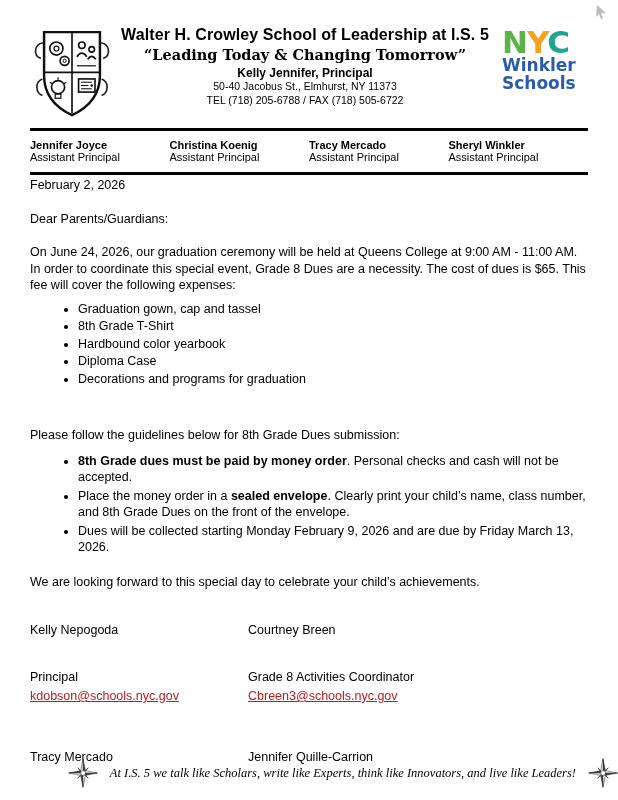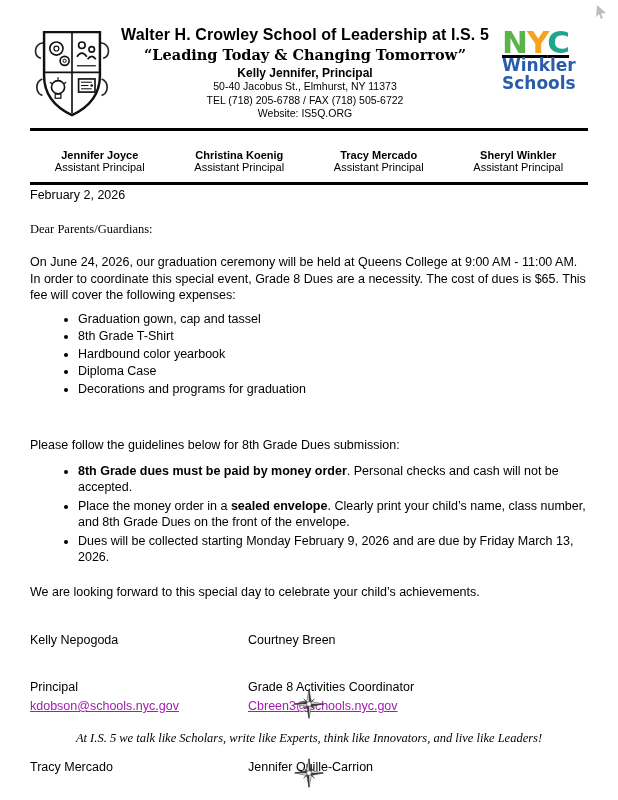--- a/index.html
+++ b/index.html
@@ -12,59 +12,59 @@
 
   
   .header { display:flex; align-items:flex-start; }
   .crest { flex:0 0 84px; width:84px; padding-top:4px; }
   .header-center { flex:1; text-align:center; padding-top:2px; }
   .school-name { font-size:16px; font-weight:bold; letter-spacing:0.1px; }
   .motto { font-family:"DejaVu Serif", serif; font-weight:bold; font-size:14.5px; margin-top:2px; }
   .principal-line { font-size:12px; font-weight:bold; margin-top:3px; }
   .addr { font-size:10.5px; line-height:1.3; }
   .nyc-logo { flex:0 0 92px; width:92px; padding-top:4px; padding-left:6px; }
-  .nyc-letters { font-size:31px; font-weight:bold; line-height:0.95; letter-spacing:-1px; font-family:"DejaVu Sans", sans-serif;text-decoration:underline; }
+  .nyc-letters { font-size:31px; font-weight:bold; line-height:0.95; letter-spacing:-1px; font-family:"DejaVu Sans", sans-serif; }
   .nyc-n { color:#5cb448; }
   .nyc-y { color:#f5a21f; }
   .nyc-c { color:#1fa58c; }
   .nyc-word { color:#2a5cab; font-size:17px; font-weight:bold; line-height:1.05; font-family:"DejaVu Sans", sans-serif; }
   .rule { border-top:3px solid #000; margin-top:4px; }
-  .staff-row { display:flex; text-align:center; padding:18px 0 5px 0; }
+  .staff-row { display:flex; padding:8px 0 5px 0; }
   .staff { flex:1; }
   .staff-name { font-size:11px; font-weight:bold; }
   .staff-title { font-size:11px; }
 
   
   .letter { font-size:12.5px; line-height:1.32; }
   .date-line { margin-top:2px; }
-  .salutation { margin-top:17px;font-family:Liberation Serif, serif; }
+  .salutation { margin-top:17px; }
   .intro { margin-top:17px; }
   ul.blist { margin:7px 0 0 0; padding-left:48px; }
   ul.blist li { margin-bottom:1px; }
   .guidelines-intro { margin-top:40px; }
   ul.glist { margin:9px 0 0 0; padding-left:48px; }
   ul.glist li { margin-bottom:2px; }
   .closing { margin-top:18px; }
   b.seg { font-weight:bold; }
 
   
   .sig-grid {
     display:grid; grid-template-columns:218px 1fr;
     row-gap:44px; margin-top:32px; font-size:12.5px;
   }
   .sig-title { margin-top:30px; }
   .sig-email {
-    display:inline-block; margin-top:3px; color:#a21caf;
+    display:inline-block; margin-top:3px; color:#b91c1c;
     text-decoration:underline; cursor:pointer;
   }
 
   
   .footer {
     position:absolute; left:0; right:0; bottom:12px;
-    display:flex; align-items:center; justify-content:flex-end; gap:12px;flex-direction:column;
+    display:flex; align-items:center; justify-content:flex-end; gap:12px;
   }
   .tagline {
     font-family:"Liberation Serif", serif; font-style:italic; font-size:12.5px;
   }
   .compass { width:30px; height:30px; }
 
   .cursor-artifact { position:absolute; top:4px; right:8px; width:16px; height:16px; }
 </style>
 </head>
 <body>
@@ -109,21 +109,20 @@
         <circle cx="74" cy="70" r="1.6" fill="#111"></circle>
       </svg>
     </div>
 
     <div class="header-center">
       <div class="school-name">Walter H. Crowley School of Leadership at I.S. 5</div>
       <div class="motto">“Leading Today &amp; Changing Tomorrow”</div>
       <div class="principal-line">Kelly Jennifer, Principal</div>
       <div class="addr">50-40 Jacobus St., Elmhurst, NY 11373</div>
       <div class="addr">TEL (718) 205-6788 / FAX (718) 505-6722</div>
-      <div class="addr">Website:  IS5Q.ORG</div>
     </div>
 
     <div class="nyc-logo">
       <div class="nyc-letters">
         <span class="nyc-n">N</span><span class="nyc-y">Y</span><span class="nyc-c">C</span>
       </div>
       <div class="nyc-word">Winkler</div>
       <div class="nyc-word">Schools</div>
     </div>
   </div>

